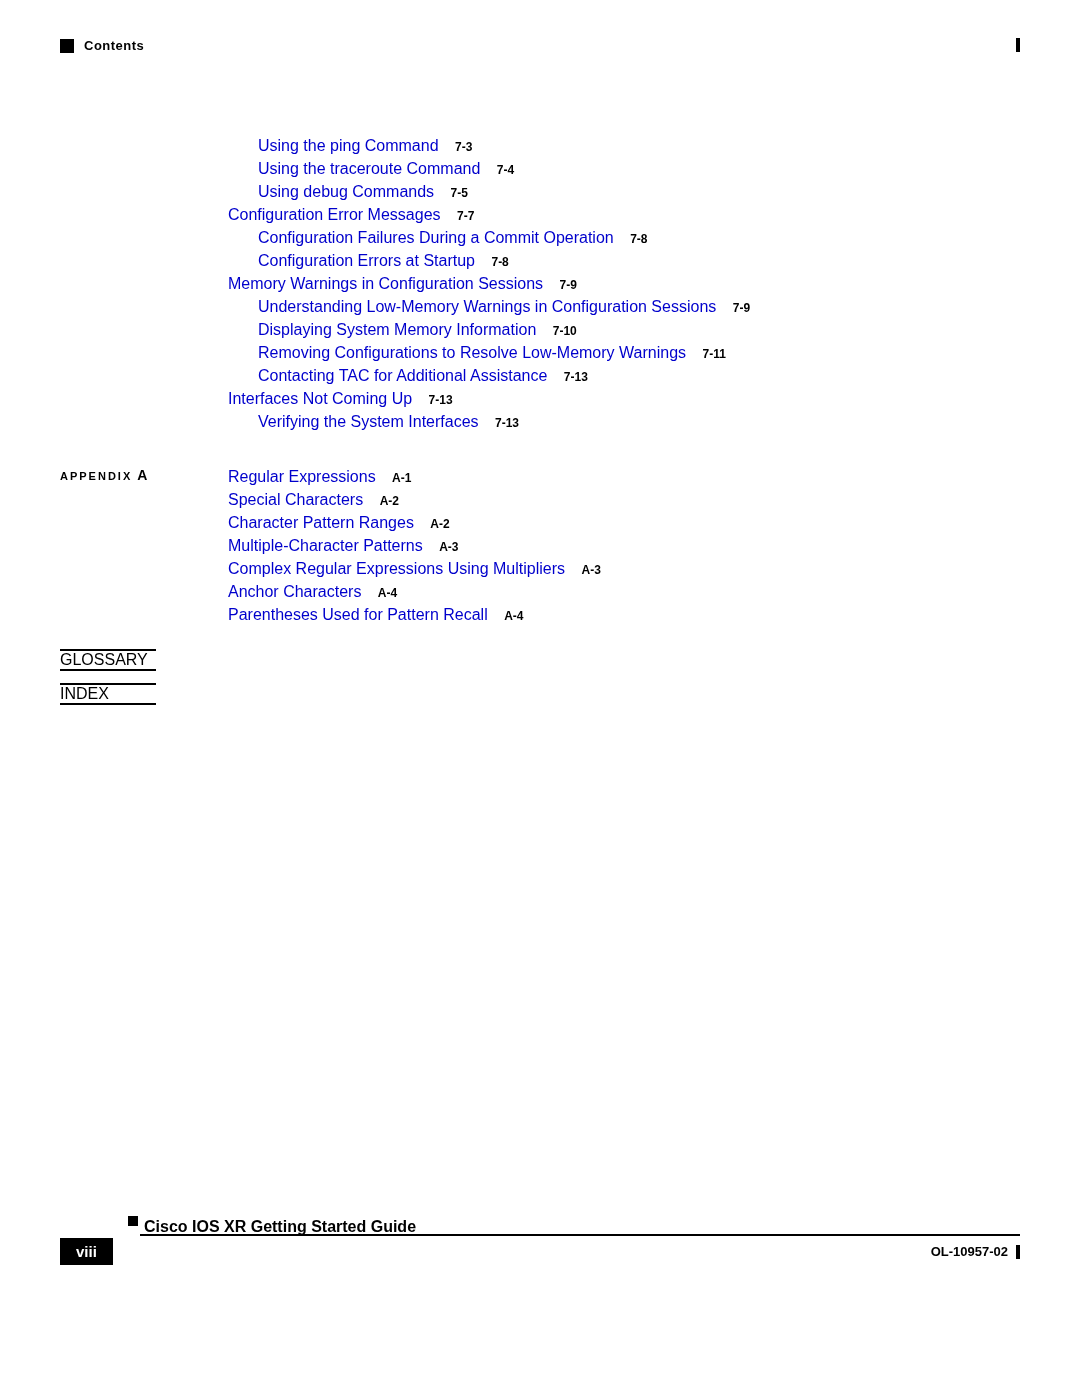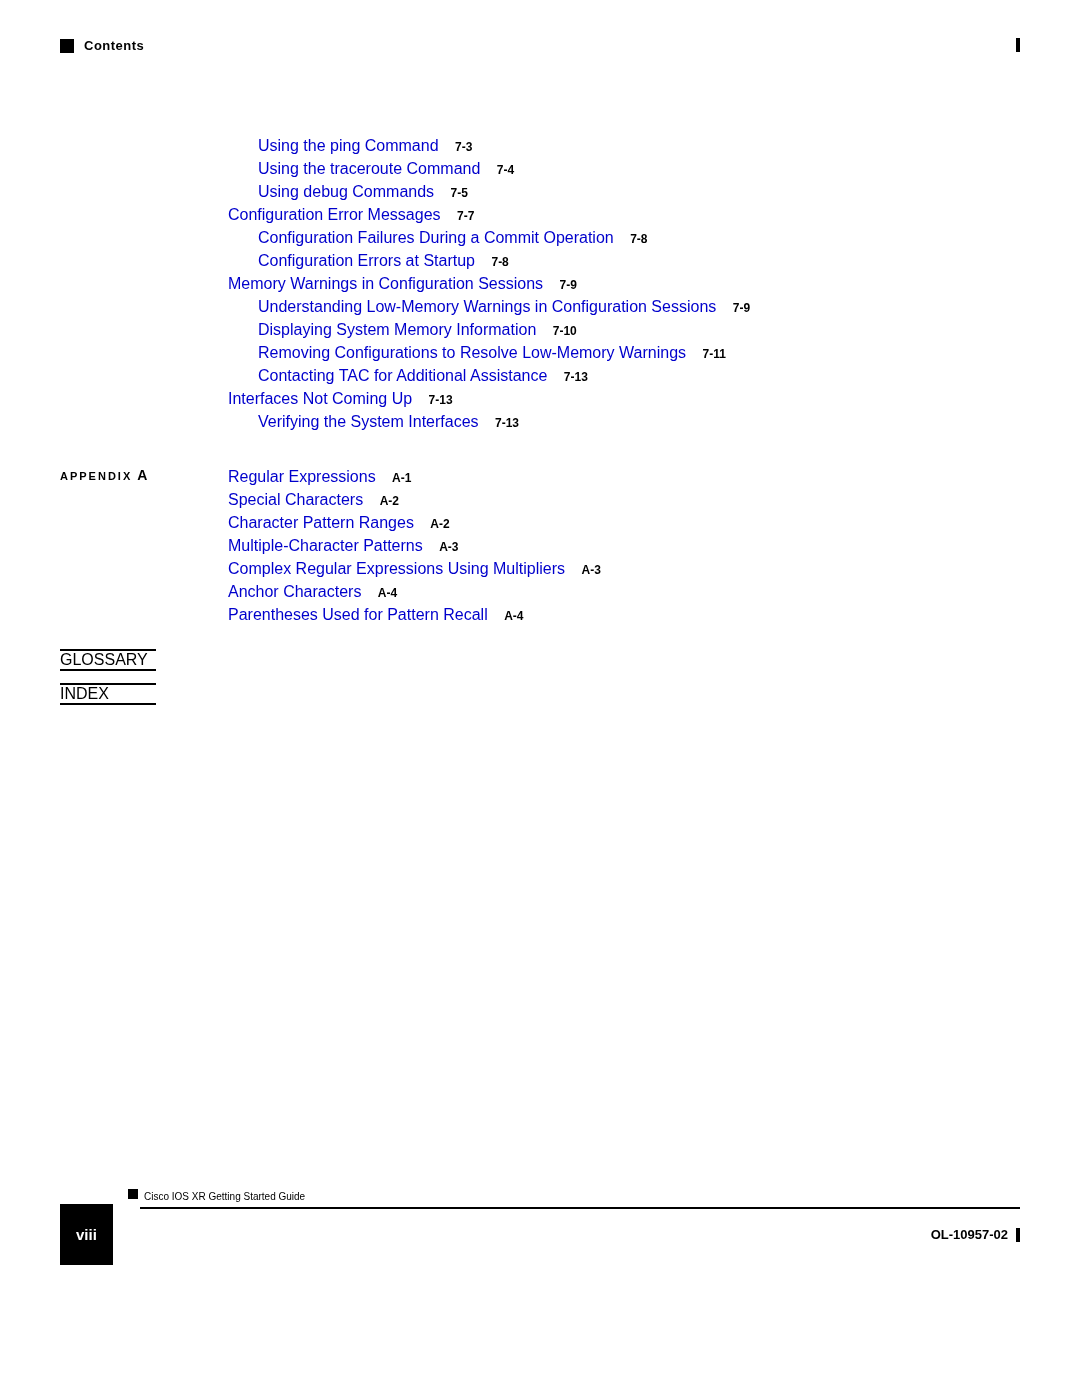--- a/index.html
+++ b/index.html
@@ -107,34 +107,34 @@
   .footer-line {
     display: flex;
     align-items: center;
     position: relative;
   }
   .page-num-box {
     background: #000;
     color: #fff;
     font-weight: bold;
     font-size: 15px;
-    padding: 22px 16px;
+    padding: 5px 16px;
     margin-right: 12px;
   }
   .footer-small-square {
     width: 10px;
     height: 10px;
     background: #000;
     position: absolute;
     left: 68px;
     top: -0px;
   }
   .footer-guide {
-    font-size: 10px;
-    font-weight: normal;
+    font-size: 16px;
+    font-weight: bold;
     margin-left: 6px;
     text-align: center;
   }
   .footer-doc {
     font-size: 13px;
     font-weight: bold;
     margin-left: auto;
     text-align: center;
   }
   .footer-end-bar {

